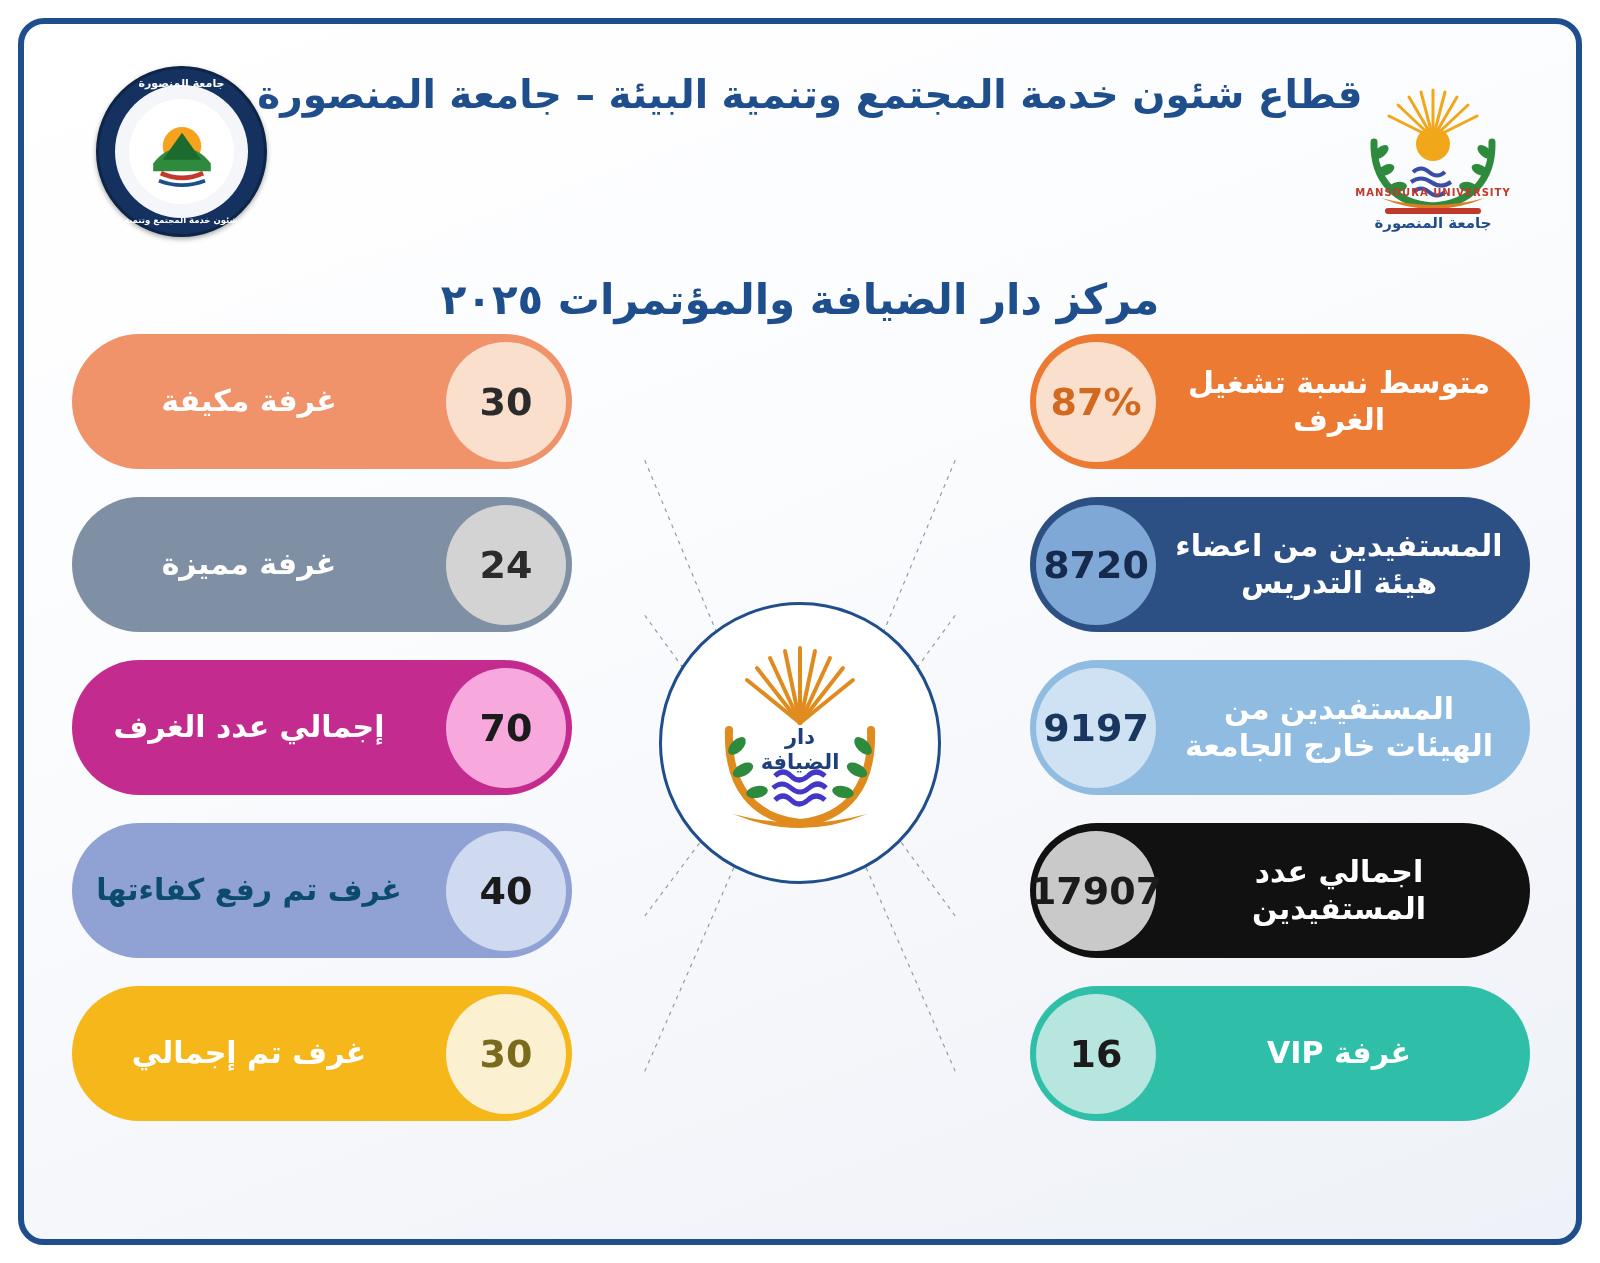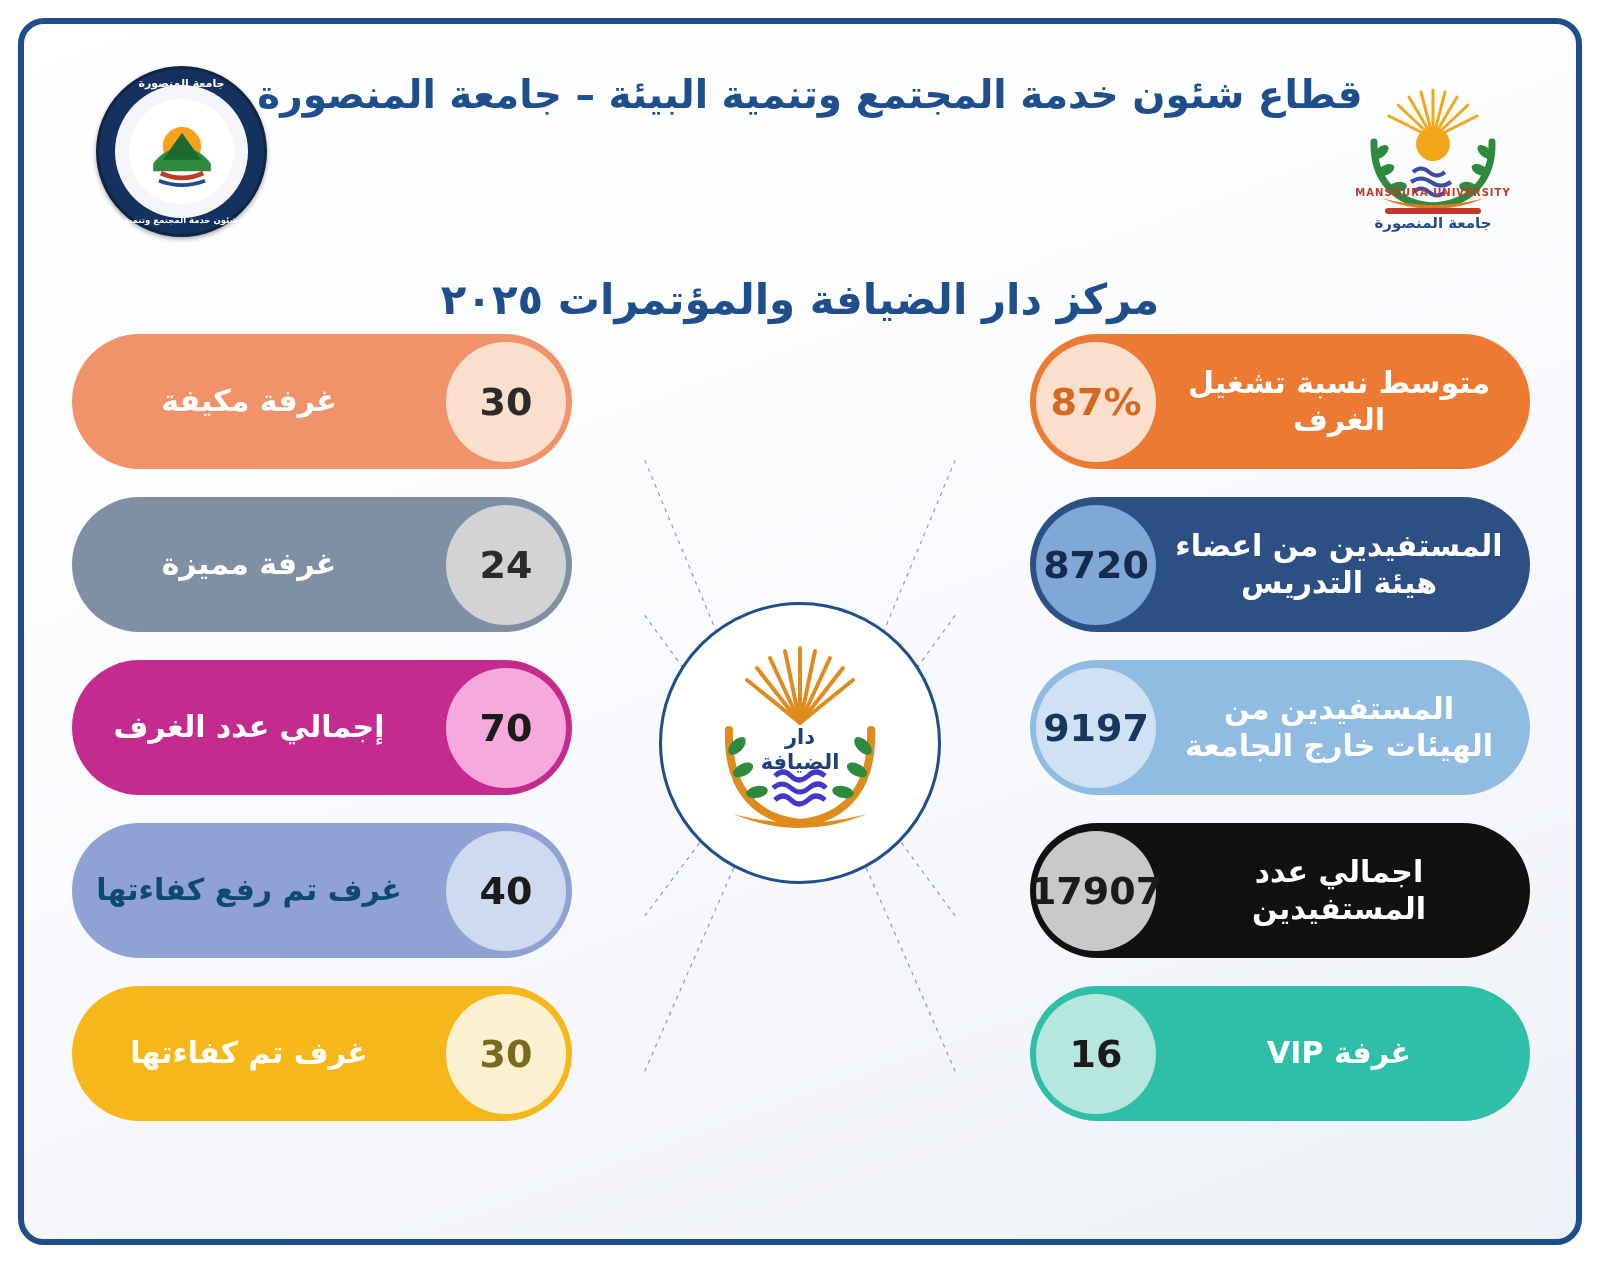--- a/index.html
+++ b/index.html
@@ -358,21 +358,21 @@
           <div class="label" style="color:#ffffff">إجمالي عدد الغرف</div>
           <div class="bubble" style="background:#f7a9dd;color:#1b1b1b">70</div>
         </div>
 
         <div class="pill bubble-start" style="background:#8fa2d3">
           <div class="label" style="color:#0c4a6e">غرف تم رفع كفاءتها</div>
           <div class="bubble" style="background:#cfd9ef;color:#1b1b1b">40</div>
         </div>
 
         <div class="pill bubble-start" style="background:#f5b719">
-          <div class="label" style="color:#ffffff">غرف تم كفاءتها</div>
+          <div class="label" style="color:#ffffff">غرف تم إجمالي</div>
           <div class="bubble" style="background:#fbf0d0;color:#7a6a1e">30</div>
         </div>
 
       </div>
 
       <div class="center-logo">
         <svg width="250" height="250" viewBox="0 0 250 250">
           <g stroke="#e08b1e" stroke-width="4" stroke-linecap="round">
             <line x1="125" y1="105" x2="125" y2="30"></line>
             <line x1="125" y1="105" x2="110" y2="33"></line>

